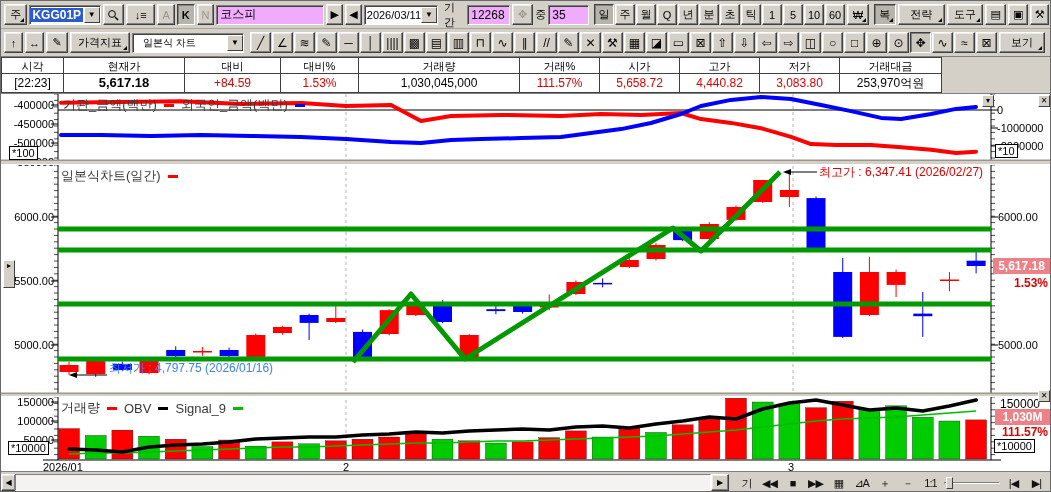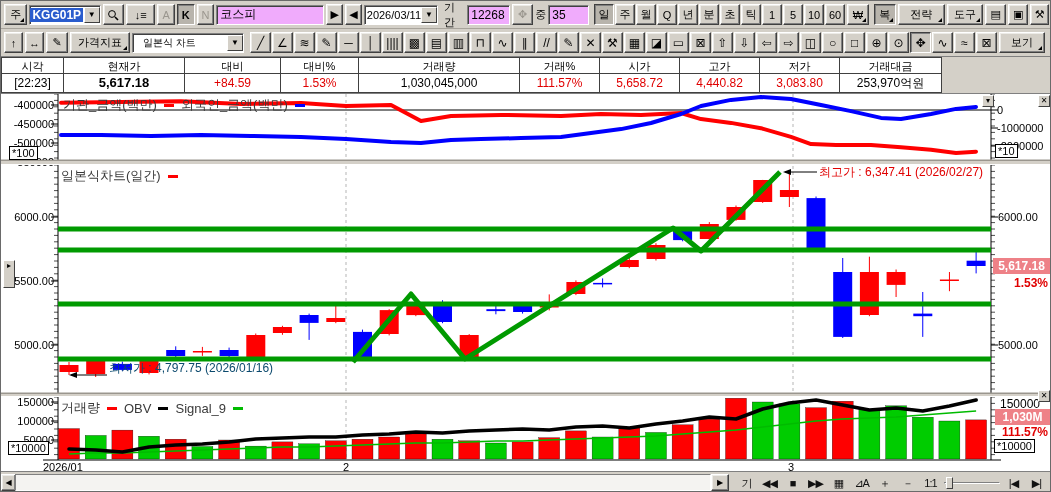--- a/index.html
+++ b/index.html
@@ -502,21 +502,21 @@
     <div class="ov legend" id="vol-legend" style="left:60px;top:305px">
         <span>거래량</span>
         <span class="dash" style="background: rgb(255, 0, 0);"></span>
         <span>OBV</span>
         <span class="dash" style="background: rgb(0, 0, 0);"></span>
         <span>Signal_9</span>
         <span class="dash" style="background: rgb(0, 187, 0);"></span>
       </div>
 
     <div class="ov" style="left:818px;top:70px;color:#e00000;font-size:12px">최고가 : 6,347.41 (2026/02/27)</div>
-    <div class="ov" style="left:108px;top:266px;color:#0c4a6e;font-size:12px">최저가 : 4,797.75 (2026/01/16)</div>
+    <div class="ov" style="left:108px;top:266px;color:#3b82f6;font-size:12px">최저가 : 4,797.75 (2026/01/16)</div>
 
     <div class="ov badge" style="left:992px;top:164px;width:57px">5,617.18</div>
     <div class="ov pct" style="left:992px;top:182px;width:55px">1.53%</div>
 
     <div class="ov" style="left:999px;top:303px;font-size:12px">150000</div>
     <div class="ov badge" style="left:994px;top:315px;width:55px">1,030M</div>
     <div class="ov pct" style="left:994px;top:331px;width:53px">111.57%</div>
     <div class="ov multbox" style="left:993px;top:345px">*10000</div>
 
     <div class="ov multbox" style="left:8px;top:52px">*100</div>

